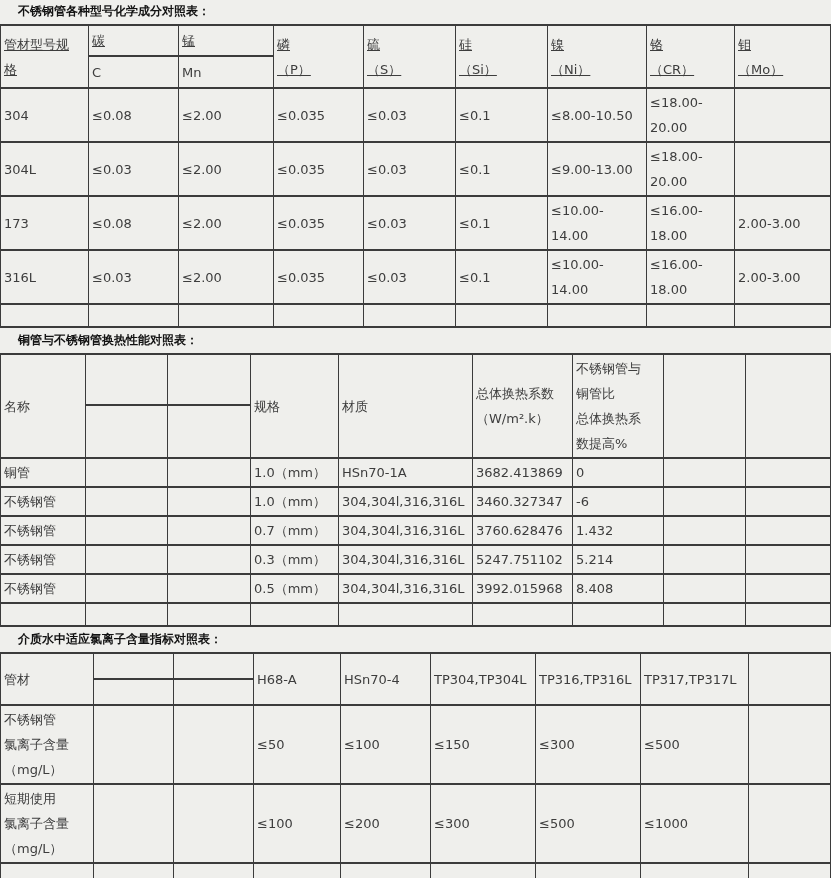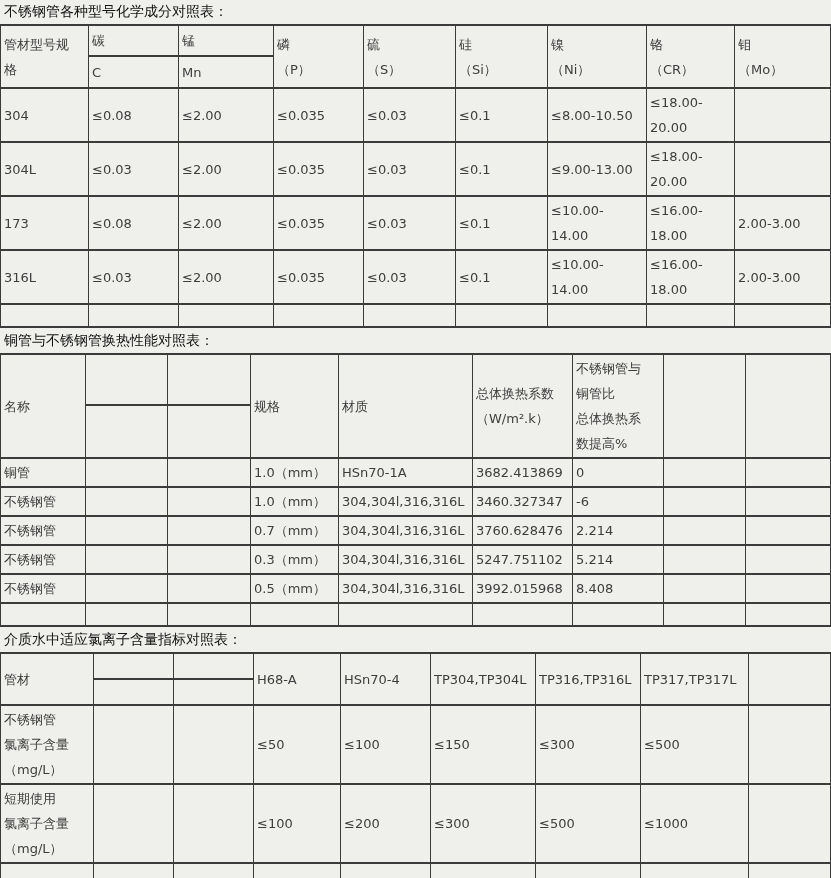--- a/index.html
+++ b/index.html
@@ -8,24 +8,24 @@
     background: #efefec;
     font-family: "DejaVu Sans", "Liberation Sans", sans-serif;
     color: #3d3d3d;
   }
   body {
     width: 831px;
     padding-top: 2px;
     box-sizing: border-box;
   }
   .section-title {
-    font-size: 14px;
-    font-weight: normal;
+    font-size: 12px;
+    font-weight: bold;
     color: #121212;
-    margin: 3px 0 4px 4px;
+    margin: 3px 0 4px 18px;
     line-height: 18px;
   }
   .section-title:first-of-type { margin-top: 0; }
   table.grid {
     border-collapse: collapse;
     table-layout: fixed;
     width: 830px;
     margin-left: 0;
   }
   table.grid td {
@@ -34,21 +34,21 @@
     border-bottom-width: 2px;
     padding: 1px 3px;
     font-size: 13px;
     line-height: 25px;
     vertical-align: middle;
     text-align: left;
     white-space: pre;
     overflow: hidden;
   }
   
-  #t1 .r-h1 { height: 31px; }
+  #t1 .r-h1 { height: 31px; text-decoration: underline; }
   #t1 .r-h2 { height: 32px; }
   #t1 .r-d  { height: 48px; }
   #t1 .r-e  { height: 23px; }
   
   #t2 .r-h1 { height: 50px; }
   #t2 .r-h2 { height: 51px; }
   #t2 .r-d  { height: 26px; }
   #t2 .r-e  { height: 23px; }
   
   #t3 .r-h1 { height: 26px; padding-left: 31px; }
@@ -217,21 +217,21 @@
       <td></td>
       <td></td>
     </tr>
     <tr class="r-d">
       <td>不锈钢管</td>
       <td></td>
       <td></td>
       <td>0.7（mm）</td>
       <td>304,304l,316,316L</td>
       <td>3760.628476</td>
-      <td>2.214</td>
+      <td>1.432</td>
       <td></td>
       <td></td>
     </tr>
     <tr class="r-d">
       <td>不锈钢管</td>
       <td></td>
       <td></td>
       <td>0.3（mm）</td>
       <td>304,304l,316,316L</td>
       <td>5247.751102</td>

